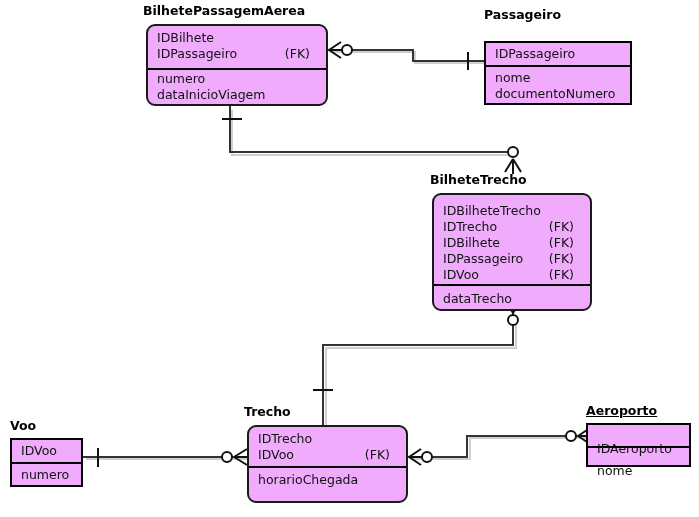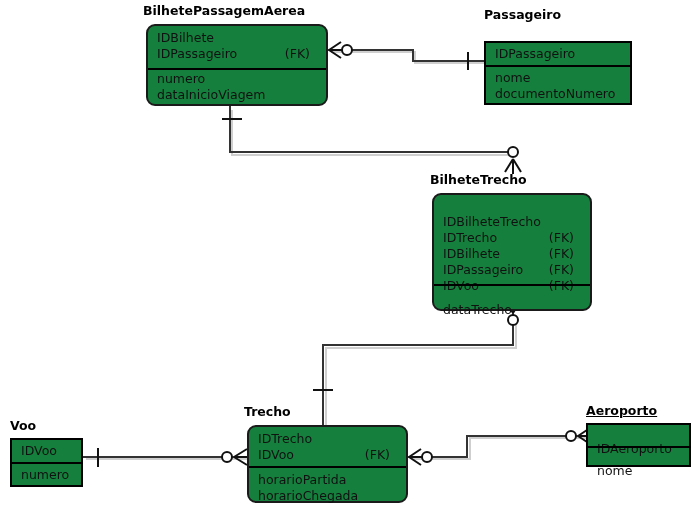--- a/index.html
+++ b/index.html
@@ -29,21 +29,21 @@
   .entity-title {
     position: absolute;
     font-size: 12.5px;
     font-weight: bold;
     color: #000000;
     white-space: nowrap;
     letter-spacing: 0px;
   }
   .entity-box {
     position: absolute;
-    background: #15803d;
+    background: #f0abfc;
     box-sizing: border-box;
   }
   .entity-box.sharp {
     border: 2px solid #000000;
     border-radius: 0px;
   }
   .entity-box.rounded {
     border: 2px solid #1a1a1a;
     border-radius: 9px;
   }
@@ -194,21 +194,21 @@
       </div>
       <div class="attr-row">
         <span>documentoNumero</span>
       </div>
     </div>
   </div>
 
   <div class="entity-title" style="left:430px; top:172px;">BilheteTrecho</div>
   <div class="entity-shadow" style="left:438px; top:199px; width:160px; height:118px; border-radius:9px;"></div>
   <div class="entity-box rounded" style="left:432px; top:193px; width:160px; height:118px;">
-    <div class="attr-section" style="padding-top:19px;">
+    <div class="attr-section" style="padding-top:8px;">
       <div class="attr-row">
         <span>IDBilheteTrecho</span>
         <span class="attr-fk"></span>
       </div>
       <div class="attr-row">
         <span>IDTrecho</span>
         <span class="attr-fk">(FK)</span>
       </div>
       <div class="attr-row">
         <span>IDBilhete</span>
@@ -240,23 +240,20 @@
         <span class="attr-fk"></span>
       </div>
       <div class="attr-row">
         <span>IDVoo</span>
         <span class="attr-fk">(FK)</span>
       </div>
     </div>
     <div class="attr-divider" style="top:39px;"></div>
     <div class="attr-section" style="padding-top:6px;">
       <div class="attr-row">
-        <span>horarioPartida</span>
-      </div>
-      <div class="attr-row">
         <span>horarioChegada</span>
       </div>
     </div>
   </div>
 
   <div class="entity-title" style="left:10px; top:418px;">Voo</div>
   <div class="entity-shadow" style="left:16px; top:444px; width:73px; height:49px;"></div>
   <div class="entity-box sharp" style="left:10px; top:438px; width:73px; height:49px;">
     <div class="attr-section" style="padding-top:3px;">
       <div class="attr-row">

